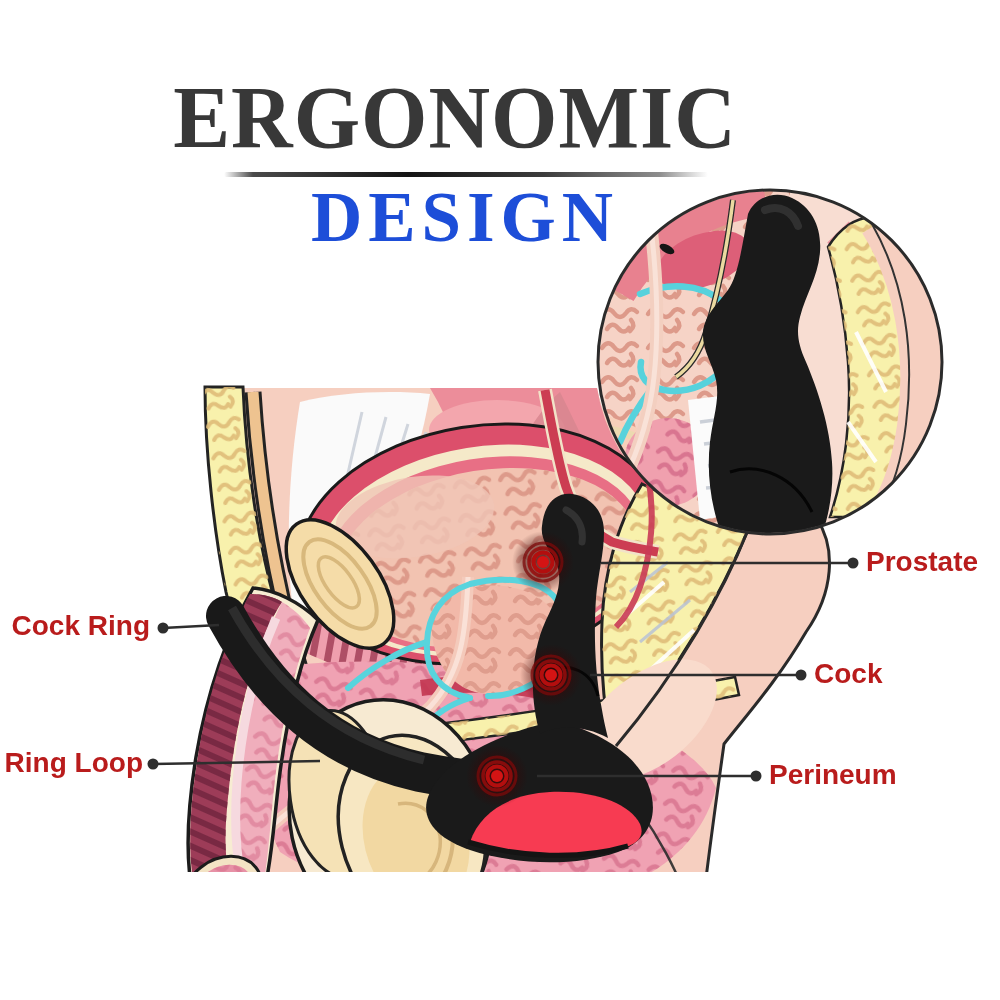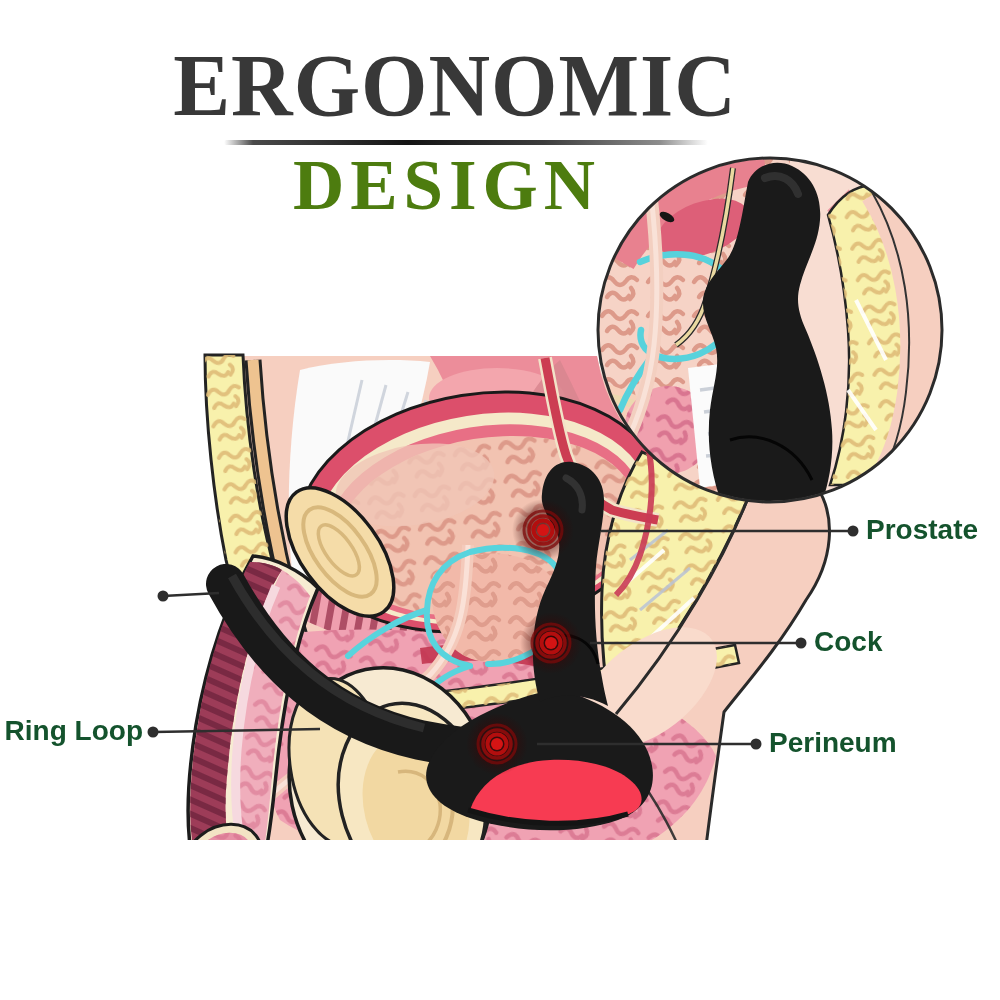--- a/index.html
+++ b/index.html
@@ -1,27 +1,27 @@
 <!DOCTYPE html>
 <html><head>
 <meta charset="utf-8">
 <style>
   html,body{margin:0;padding:0;background:#fff;}
   .stage{position:relative;width:1000px;height:840px;background:#fff;overflow:hidden;
-         font-family:"Liberation Sans",sans-serif;}
+         font-family:"Liberation Sans",sans-serif;margin-top:32px;}
   .stage svg{position:absolute;left:0;top:0;}
   .title-line1{position:absolute;left:110px;top:42px;width:690px;text-align:center;
       font-family:"Liberation Serif",serif;font-weight:700;font-size:88px;line-height:1;
       color:#383838;letter-spacing:1px;transform:scaleX(.97);}
-  .title-line2{position:absolute;left:102px;top:150px;width:690px;text-align:center;
+  .title-line2{position:absolute;left:120px;top:150px;width:690px;text-align:center;
       font-family:"Liberation Serif",serif;font-weight:700;font-size:71px;line-height:1;
-      color:#4d7c0f;letter-spacing:6px;}
+      color:#1d4ed8;letter-spacing:6px;}
   .title-divider{position:absolute;left:224px;top:140px;width:484px;height:5px;border-radius:3px;
       background:linear-gradient(90deg,rgba(90,90,90,0) 0%,#4a4a4a 6%,#141414 38%,#3c3c3c 66%,#8d8d8d 90%,rgba(150,150,150,0) 100%);}
-  .anno{position:absolute;font-weight:700;font-size:28px;line-height:1.05;color:#14532d;white-space:nowrap;}
+  .anno{position:absolute;font-weight:700;font-size:28px;line-height:1.05;color:#b91c1c;white-space:nowrap;}
   .anno.right-align{text-align:right;}
 </style>
 </head>
 <body>
 
 <div class="stage">
 
 <svg width="1000" height="1000" viewBox="0 0 1000 1000">
   <defs>
     <pattern id="sqSalmon" width="46" height="34" patternUnits="userSpaceOnUse">
@@ -328,18 +328,19 @@
     <circle cx="801" cy="643" r="5.5" stroke="none"></circle>
     <line x1="537" y1="744" x2="756" y2="744"></line>
     <circle cx="756" cy="744" r="5.5" stroke="none"></circle>
   </g>
 </svg>
 
 <div class="title-line1">ERGONOMIC</div>
 <div class="title-divider"></div>
 <div class="title-line2">DESIGN</div>
 
+<div class="anno right-align" style="right:850px;top:579px;">Cock Ring</div>
 <div class="anno right-align" style="right:857px;top:716px;">Ring Loop</div>
 <div class="anno" style="left:866px;top:515px;">Prostate</div>
 <div class="anno" style="left:814px;top:627px;">Cock</div>
 <div class="anno" style="left:769px;top:728px;text-align:right;">Perineum</div>
 
 </div>
 
 </body></html>

